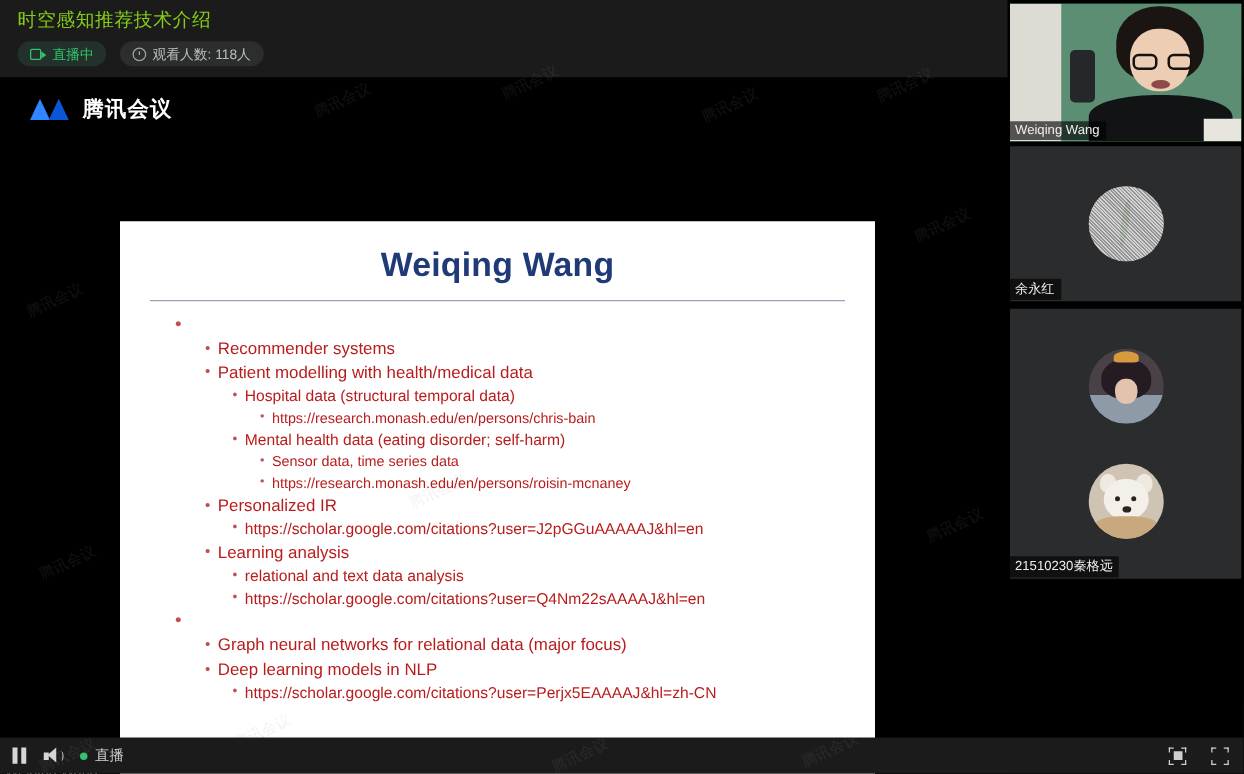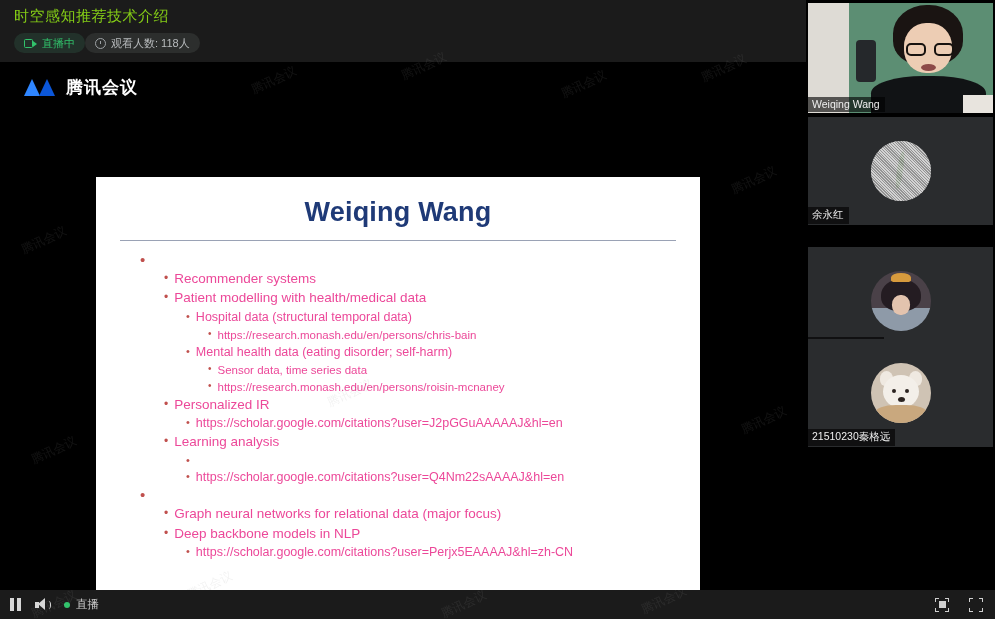--- a/index.html
+++ b/index.html
@@ -10,21 +10,21 @@
     overflow: hidden;
   }
   #app { position: relative; width: 995px; height: 619px; background: #1c1c1c; }
 
   
   .header { position: absolute; left: 0; top: 0; width: 995px; height: 62px; background: #1b1b1b; }
   .header-title {
     position: absolute; left: 14px; top: 7px;
     font-size: 15px; color: #84cc16; letter-spacing: .5px;
   }
-  .badges { position: absolute; left: 14px; top: 33px; display: flex; }
+  .badges { position: absolute; left: 14px; top: 33px; display: flex; gap: 11px; }
   .badge {
     display: flex; align-items: center; gap: 5px;
     height: 20px; padding: 0 10px; border-radius: 10px;
     background: #2c2e2d; font-size: 11px; color: #b9bcbe;
   }
   .badge.live { background: #22312a; }
   .badge.live .badge-label { color: #32c36c; }
   .cam-icon { display: inline-block; width: 13px; height: 9px; position: relative; }
   .cam-icon i {
     position: absolute; left: 0; top: 0; width: 9px; height: 9px;
@@ -67,42 +67,42 @@
   }
   .slide-title {
     text-align: center; color: #1f3a77; font-weight: bold;
     font-size: 27px; margin-top: 20px; letter-spacing: .2px;
   }
   .slide-rule { margin: 12px 24px 0 24px; height: 1px; background: #9aa2b5; }
 
   .bullets { padding: 9px 14px 0 18px; }
   .b { display: flex; align-items: flex-start; line-height: 1.25; }
   .b .dot { flex: none; color: #c0504d; margin-right: 6px; }
-  .b .txt { color: #ec4899; }
+  .b .txt { color: #b91c1c; }
 
   .lvl1 { margin-left: 26px; font-size: 17px; margin-top: 2px; }
   .lvl1 .txt { color: #20417e; font-family: "Liberation Serif", "DejaVu Serif", serif; }
   .lvl1 .dot { font-size: 15px; line-height: 1.1; }
   .lvl2 { margin-left: 50px; font-size: 13.5px; margin-top: 2.5px; }
   .lvl2 .dot { font-size: 12px; }
   .lvl3 { margin-left: 72px; font-size: 12.5px; margin-top: 2.5px; }
   .lvl3 .dot { font-size: 11px; }
   .lvl4 { margin-left: 94px; font-size: 11.5px; margin-top: 2.5px; }
   .lvl4 .dot { font-size: 10px; }
 
   
   .stage-name {
     position: absolute; left: 0; top: 498px;
     padding: 2px 6px 3px 4px; background: rgba(0,0,0,.55);
     font-size: 11.5px; color: #e6e6e6;
   }
 
   
   .strip { position: absolute; left: 806px; top: 0; width: 189px; height: 557px; background: #000; }
-  .tile { position: absolute; left: 2px; width: 185px; height: 108px; background: #2a2c2e; overflow: hidden; }
+  .tile { position: absolute; left: 2px; width: 185px; height: 124px; background: #2a2c2e; overflow: hidden; }
   .tile.t0 { top: 3px; height: 110px; }
   .tile.t1 { top: 117px; }
   .tile.t2 { top: 227px; margin-top: 20px; }
   .tile.t3 { top: 339px; }
   .tile.t4 { top: 447px; height: 108px; }
   .tile.active { outline: 2px solid #45d06a; outline-offset: -2px; }
 
   .tile-name {
     position: absolute; left: 0; bottom: 1px; max-width: 180px;
     padding: 1px 5px 2px 4px; background: rgba(0,0,0,.62);
@@ -275,35 +275,36 @@
             <div class="b lvl3">
               <span class="dot">•</span>
               <span class="txt">https://scholar.google.com/citations?user=J2pGGuAAAAAJ&amp;hl=en</span>
             </div>
             <div class="b lvl2">
               <span class="dot">•</span>
               <span class="txt">Learning analysis</span>
             </div>
             <div class="b lvl3">
               <span class="dot">•</span>
+              <span class="txt">relational and text data analysis</span>
             </div>
             <div class="b lvl3">
               <span class="dot">•</span>
               <span class="txt">https://scholar.google.com/citations?user=Q4Nm22sAAAAJ&amp;hl=en</span>
             </div>
             <div class="b lvl1">
               <span class="dot">•</span>
             </div>
             <div class="b lvl2">
               <span class="dot">•</span>
               <span class="txt">Graph neural networks for relational data (major focus)</span>
             </div>
             <div class="b lvl2">
               <span class="dot">•</span>
-              <span class="txt">Deep backbone models in NLP</span>
+              <span class="txt">Deep learning models in NLP</span>
             </div>
             <div class="b lvl3">
               <span class="dot">•</span>
               <span class="txt">https://scholar.google.com/citations?user=Perjx5EAAAAJ&amp;hl=zh-CN</span>
             </div>
           </div>
 
         <div class="wm wm-light" style="left:230px; top:208px;">腾讯会议</div>
         <div class="wm wm-light" style="left:90px; top:400px;">腾讯会议</div>
         <div class="wm wm-light" style="left:370px; top:420px;">腾讯会议</div>

